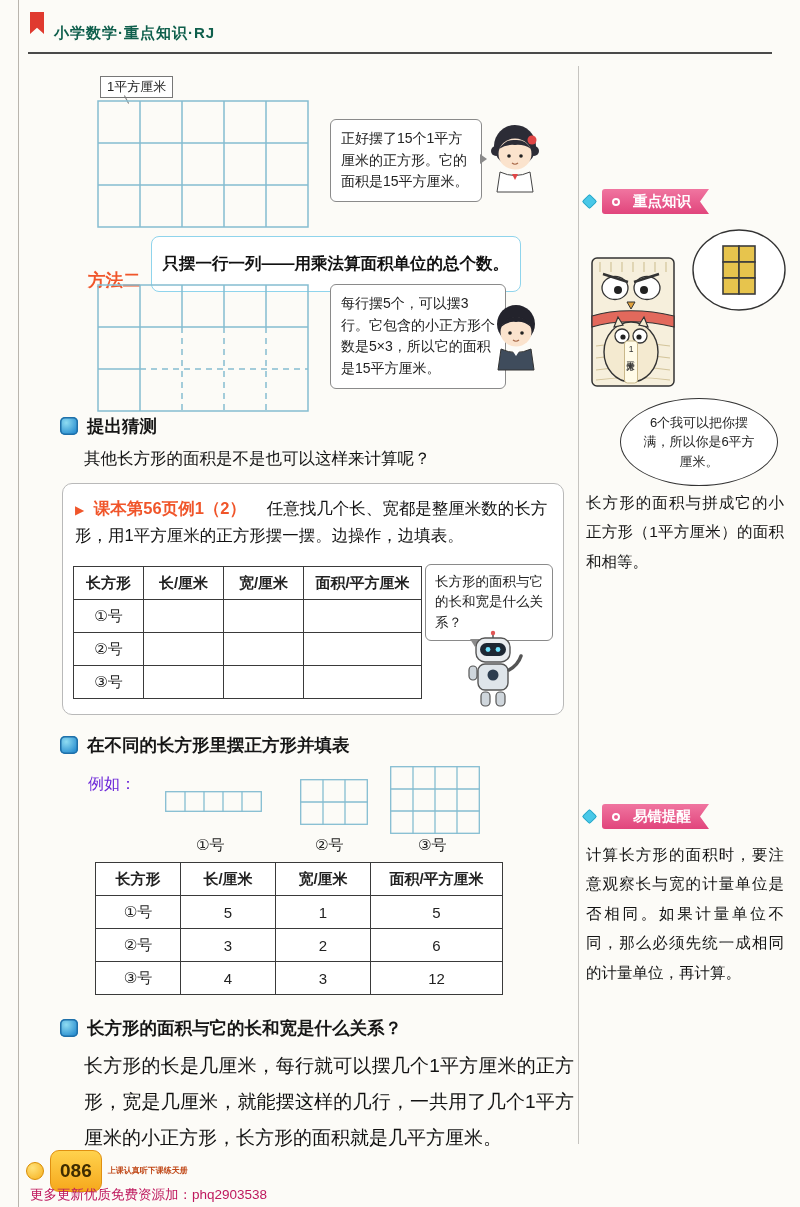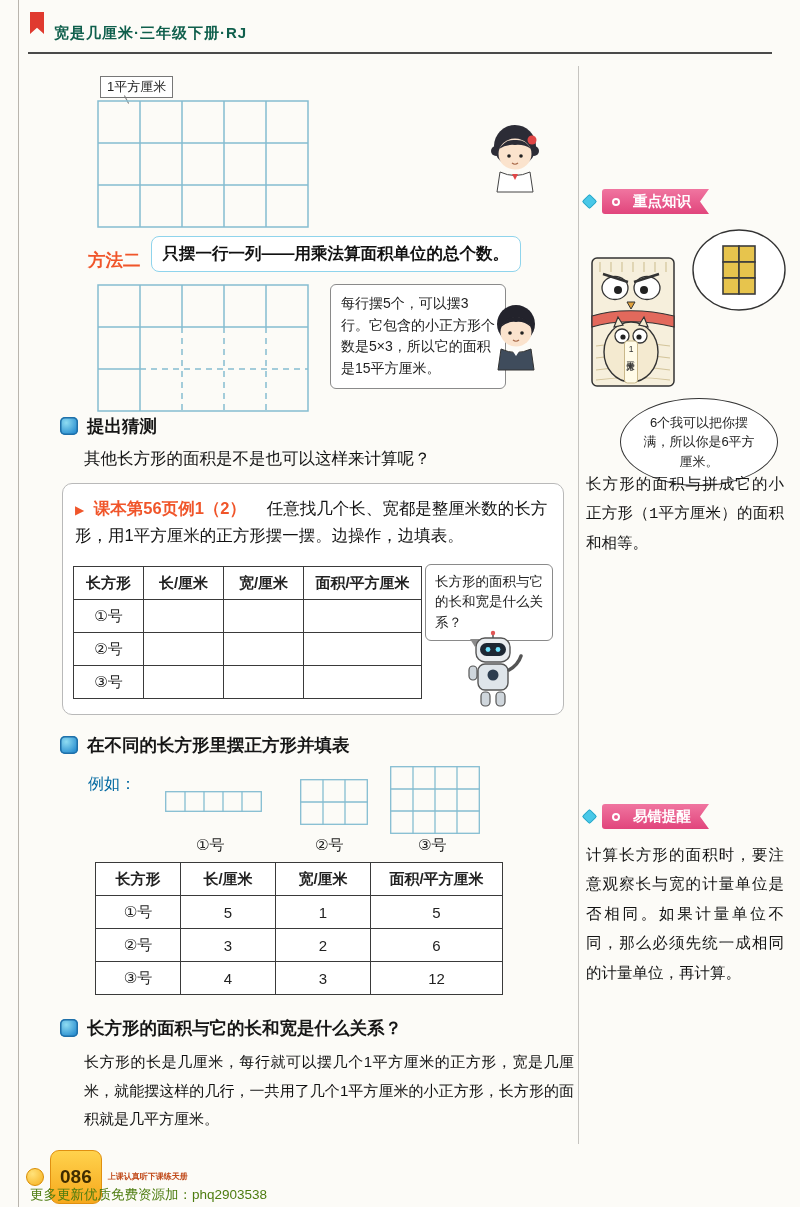--- a/index.html
+++ b/index.html
@@ -42,26 +42,26 @@
 
   
   .sec-head { position:absolute; display:flex; align-items:center; gap:9px; }
   .sec-icon { width:18px; height:18px; border-radius:5px; flex:0 0 auto;
     background:radial-gradient(circle at 35% 32%,#8fdcf2,#2a8fd0 75%); box-shadow:inset 0 0 0 1.5px #1f6fa8; }
   .sec-title { font-size:17.5px; font-weight:bold; color:#161616; }
   .sh-guess { left:60px; top:414px; }
   .sh-practice { left:60px; top:733px; }
   .sh-relation { left:60px; top:1016px; }
   .guess-text { position:absolute; left:84px; top:448px; font-size:16.5px; color:#111; }
-  .eg-label { position:absolute; left:88px; top:774px; font-size:16px; color:#0369a1; }
+  .eg-label { position:absolute; left:88px; top:774px; font-size:16px; color:#6d28d9; }
 
   
   .m2-row { position:absolute; left:88px; top:236px; display:flex; align-items:flex-end; gap:10px; }
   .m2-label { color:#f0552a; font-weight:bold; font-size:17.5px; }
-  .m2-desc { font-size:16.5px; font-weight:600; color:#111; border:1.6px solid #8fd4ec; border-radius:8px; padding:6px 11px; background:#fff; }
+  .m2-desc { font-size:16.5px; font-weight:600; color:#111; border:1.6px solid #8fd4ec; border-radius:8px; padding:16px 11px; background:#fff; }
 
   
   .ex-box { position:absolute; left:62px; top:483px; width:502px; height:232px;
     border:1.6px solid #b9b9b9; border-radius:10px; background:#fff; }
   .ex-para { margin:11px 14px 0 12px; font-size:16.5px; line-height:1.65; color:#111; }
   .ex-arrow { color:#f0552a; font-size:12px; margin-right:5px; }
   .ex-label { color:#f0552a; font-weight:bold; margin-right:16px; }
   .t1 { position:absolute; left:10px; top:82px; }
   .robot-bubble { position:absolute; right:10px; top:80px; width:128px; border:1.5px solid #8a8a8a;
     border-radius:6px; background:#fff; padding:7px 9px; font-size:13.5px; line-height:1.5; color:#222; }
@@ -70,74 +70,77 @@
 
   
   .dtable { border-collapse:collapse; background:#fff; position:absolute; }
   .dtable th, .dtable td { border:1.3px solid #3a3a3a; text-align:center; font-size:15px; color:#222; height:33px; padding:0 6px; }
   .dtable th { font-weight:bold; }
   .t1 col.c1 { width:70px; } .t1 col.c2 { width:80px; } .t1 col.c3 { width:80px; } .t1 col.c4 { width:118px; }
   .t2 { left:95px; top:862px; }
   .t2 col.c1 { width:85px; } .t2 col.c2 { width:95px; } .t2 col.c3 { width:95px; } .t2 col.c4 { width:132px; }
 
   
-  .rel-text { position:absolute; left:84px; top:1048px; width:490px; font-size:15px; line-height:1.9; color:#111; text-align:justify; }
+  .rel-text { position:absolute; left:84px; top:1048px; width:490px; font-size:19px; line-height:1.9; color:#111; text-align:justify; }
 
   
   .badge-row { position:absolute; display:flex; align-items:center; }
   .br-key { left:584px; top:189px; }
   .br-warn { left:584px; top:804px; }
   .gem { display:inline-block; width:11px; height:11px; background:#49c8e8; transform:rotate(45deg); border-radius:2px; margin-right:7px; box-shadow:inset 0 0 0 1px #2aa6c6; }
   .ribbon { display:inline-flex; align-items:center; gap:13px; background:linear-gradient(#f075a0,#e1457c);
     color:#fff; font-weight:bold; font-size:14.5px; padding:3px 18px 3px 10px;
     clip-path:polygon(0 0,100% 0,calc(100% - 9px) 50%,100% 100%,0 100%); border-radius:3px 0 0 3px; }
   .ribbon-dot { width:8px; height:8px; border:2px solid #fff; border-radius:50%; display:inline-block; }
   .owl-scene { left:584px; top:224px; }
   .owl-label { position:absolute; left:624px; top:344px; writing-mode:vertical-rl; text-orientation:upright;
     font-size:8.5px; line-height:13px; color:#333; letter-spacing:0.5px; }
   .owl-ellipse { position:absolute; left:620px; top:398px; width:158px; height:88px; border:1.4px solid #333;
     border-radius:50%; background:#fff; display:flex; align-items:center; justify-content:center;
     text-align:center; font-size:13px; line-height:1.5; color:#222; padding:10px 16px; }
   .side-note { position:absolute; font-size:15.5px; line-height:1.9; color:#141414; text-align:justify; }
-  .key-note { left:586px; top:471px; width:198px;font-family:Liberation Mono, monospace; }
+  .key-note { left:586px; top:488px; width:198px; }
   .warn-note { left:586px; top:840px; width:198px; }
 
   
   .footer { position:absolute; left:26px; top:1150px; display:flex; align-items:center; gap:6px; }
   .mascot { width:18px; height:18px; border-radius:50%; border:1px solid #d98c00;
     background:radial-gradient(circle at 35% 30%,#ffe27a,#f6b01e); }
   .pgnum { background:linear-gradient(#ffd24d,#f6a81c); color:#3f2c00; font-weight:bold; font-size:19px;
-    padding:15px 9px; border-radius:9px; border:1px solid #e09010; }
+    padding:9px 9px; border-radius:9px; border:1px solid #e09010; }
   .fbadge { display:flex; flex-direction:row; font-size:8px; color:#c04818; font-weight:bold; line-height:1.3; }
-  .bottom-note { position:absolute; left:30px; top:1186px; color:#4d7c0f; font-size:13.5px; }
+  .bottom-note { position:absolute; left:30px; top:1186px; color:#be185d; font-size:13.5px; }
 </style>
 </head>
 <body>
 
 <div class="page">
 
   <span class="bookmark"></span>
-  <span class="hdr-title">宽是几厘米·三年级下册·RJ</span>
+  <span class="hdr-title">小学数学·重点知识·RJ</span>
   <div class="hdr-rule"></div>
   <div class="left-edge"></div>
   <div class="vdivider"></div>
 
   <div class="unit-label">1平方厘米</div>
   <div class="unit-connector"></div>
   <svg class="abs grid1" width="212" height="128" viewBox="0 0 212 128">
     <g fill="none" stroke="#85bdd1" stroke-width="1.5">
       <rect x="1" y="1" width="210" height="126"></rect>
       <line x1="43" y1="1" x2="43" y2="127"></line>
         <line x1="85" y1="1" x2="85" y2="127"></line>
       <line x1="127" y1="1" x2="127" y2="127"></line>
         <line x1="169" y1="1" x2="169" y2="127"></line>
       <line x1="1" y1="43" x2="211" y2="43"></line>
         <line x1="1" y1="85" x2="211" y2="85"></line>
     </g>
   </svg>
+  <div class="bubble bubble1">
+    <span>正好摆了15个1平方厘米的正方形。它的面积是15平方厘米。</span>
+  </div>
   <svg class="abs girl" width="58" height="74" viewBox="0 0 58 74">
     <circle cx="29" cy="26" r="21" fill="#2c2c36"></circle>
     <circle cx="10" cy="31" r="5" fill="#2c2c36"></circle>
       <circle cx="48" cy="31" r="5" fill="#2c2c36"></circle>
     <ellipse cx="29" cy="34" rx="16.5" ry="15.5" fill="#fbe3cd"></ellipse>
     <path d="M13 29 Q20 19 29 20 Q40 19 45 29 Q38 24 29 25 Q20 24 13 29 Z" fill="#2c2c36"></path>
     <circle cx="23" cy="36" r="1.8" fill="#222"></circle>
       <circle cx="35" cy="36" r="1.8" fill="#222"></circle>
     <path d="M26 43 Q29 45.5 32 43" stroke="#a96a4a" stroke-width="1.2" fill="none"></path>
     <circle cx="46" cy="20" r="4.5" fill="#e04545"></circle>

